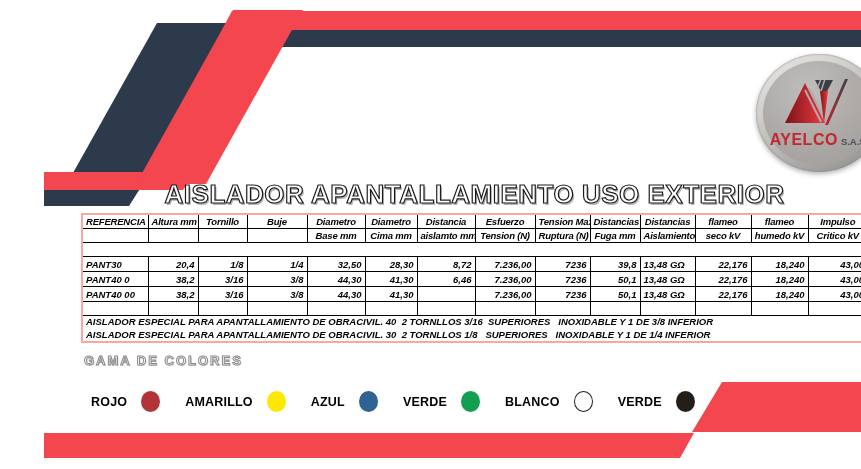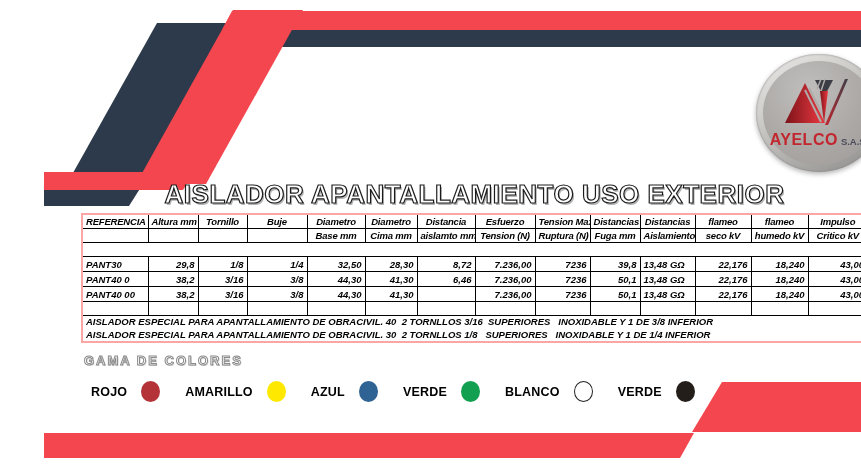--- a/index.html
+++ b/index.html
@@ -37,21 +37,21 @@
   td.txt{text-align:left;}
   tr.data td{height:14px;}
   td.strip{border-top:none;border-bottom:none;height:7px;}
   td.notes-cell{border:none;height:38px;vertical-align:top;padding:4px 0 0 3px;}
   .note-line{font-weight:bold;font-style:italic;font-size:9.5px;line-height:12.5px;white-space:pre;}
 
   
   .colors-title{position:absolute;left:40px;top:353px;font-weight:bold;font-size:13px;
          letter-spacing:2px;color:#fff;-webkit-text-stroke:1px #8a8a8a;
          text-shadow:1px 1px 0 #d6d6d6;white-space:nowrap;}
-  .swatches{position:absolute;left:47px;top:381px;display:flex;align-items:center;}
+  .swatches{position:absolute;left:47px;top:391px;display:flex;align-items:center;}
   .swatch{display:flex;align-items:center;margin-right:25px;}
   .swatch-label{font-weight:bold;font-size:12.5px;color:#000;letter-spacing:.2px;margin-right:14px;}
   .swatch-circle{width:19px;height:21px;border-radius:50%;}
   .swatch-circle.outlined{border:1.5px solid #222;box-sizing:border-box;}
 </style>
 </head>
 <body>
 
 <div class="page">
 
@@ -145,21 +145,21 @@
             <td class="hcell">Aislamiento</td>
             <td class="hcell">seco kV</td>
             <td class="hcell">humedo kV</td>
             <td class="hcell">Critico kV</td>
           </tr>
           <tr>
             <td class="gap" colspan="14"></td>
           </tr>
           <tr class="data">
             <td class="txt">PANT30</td>
-            <td class="num">29,8</td>
+            <td class="num">20,4</td>
             <td class="num">1/8</td>
             <td class="num">1/4</td>
             <td class="num">32,50</td>
             <td class="num">28,30</td>
             <td class="num">8,72</td>
             <td class="num">7.236,00</td>
             <td class="num">7236</td>
             <td class="num">39,8</td>
             <td class="txt">13,48 GΩ</td>
             <td class="num">22,176</td>

